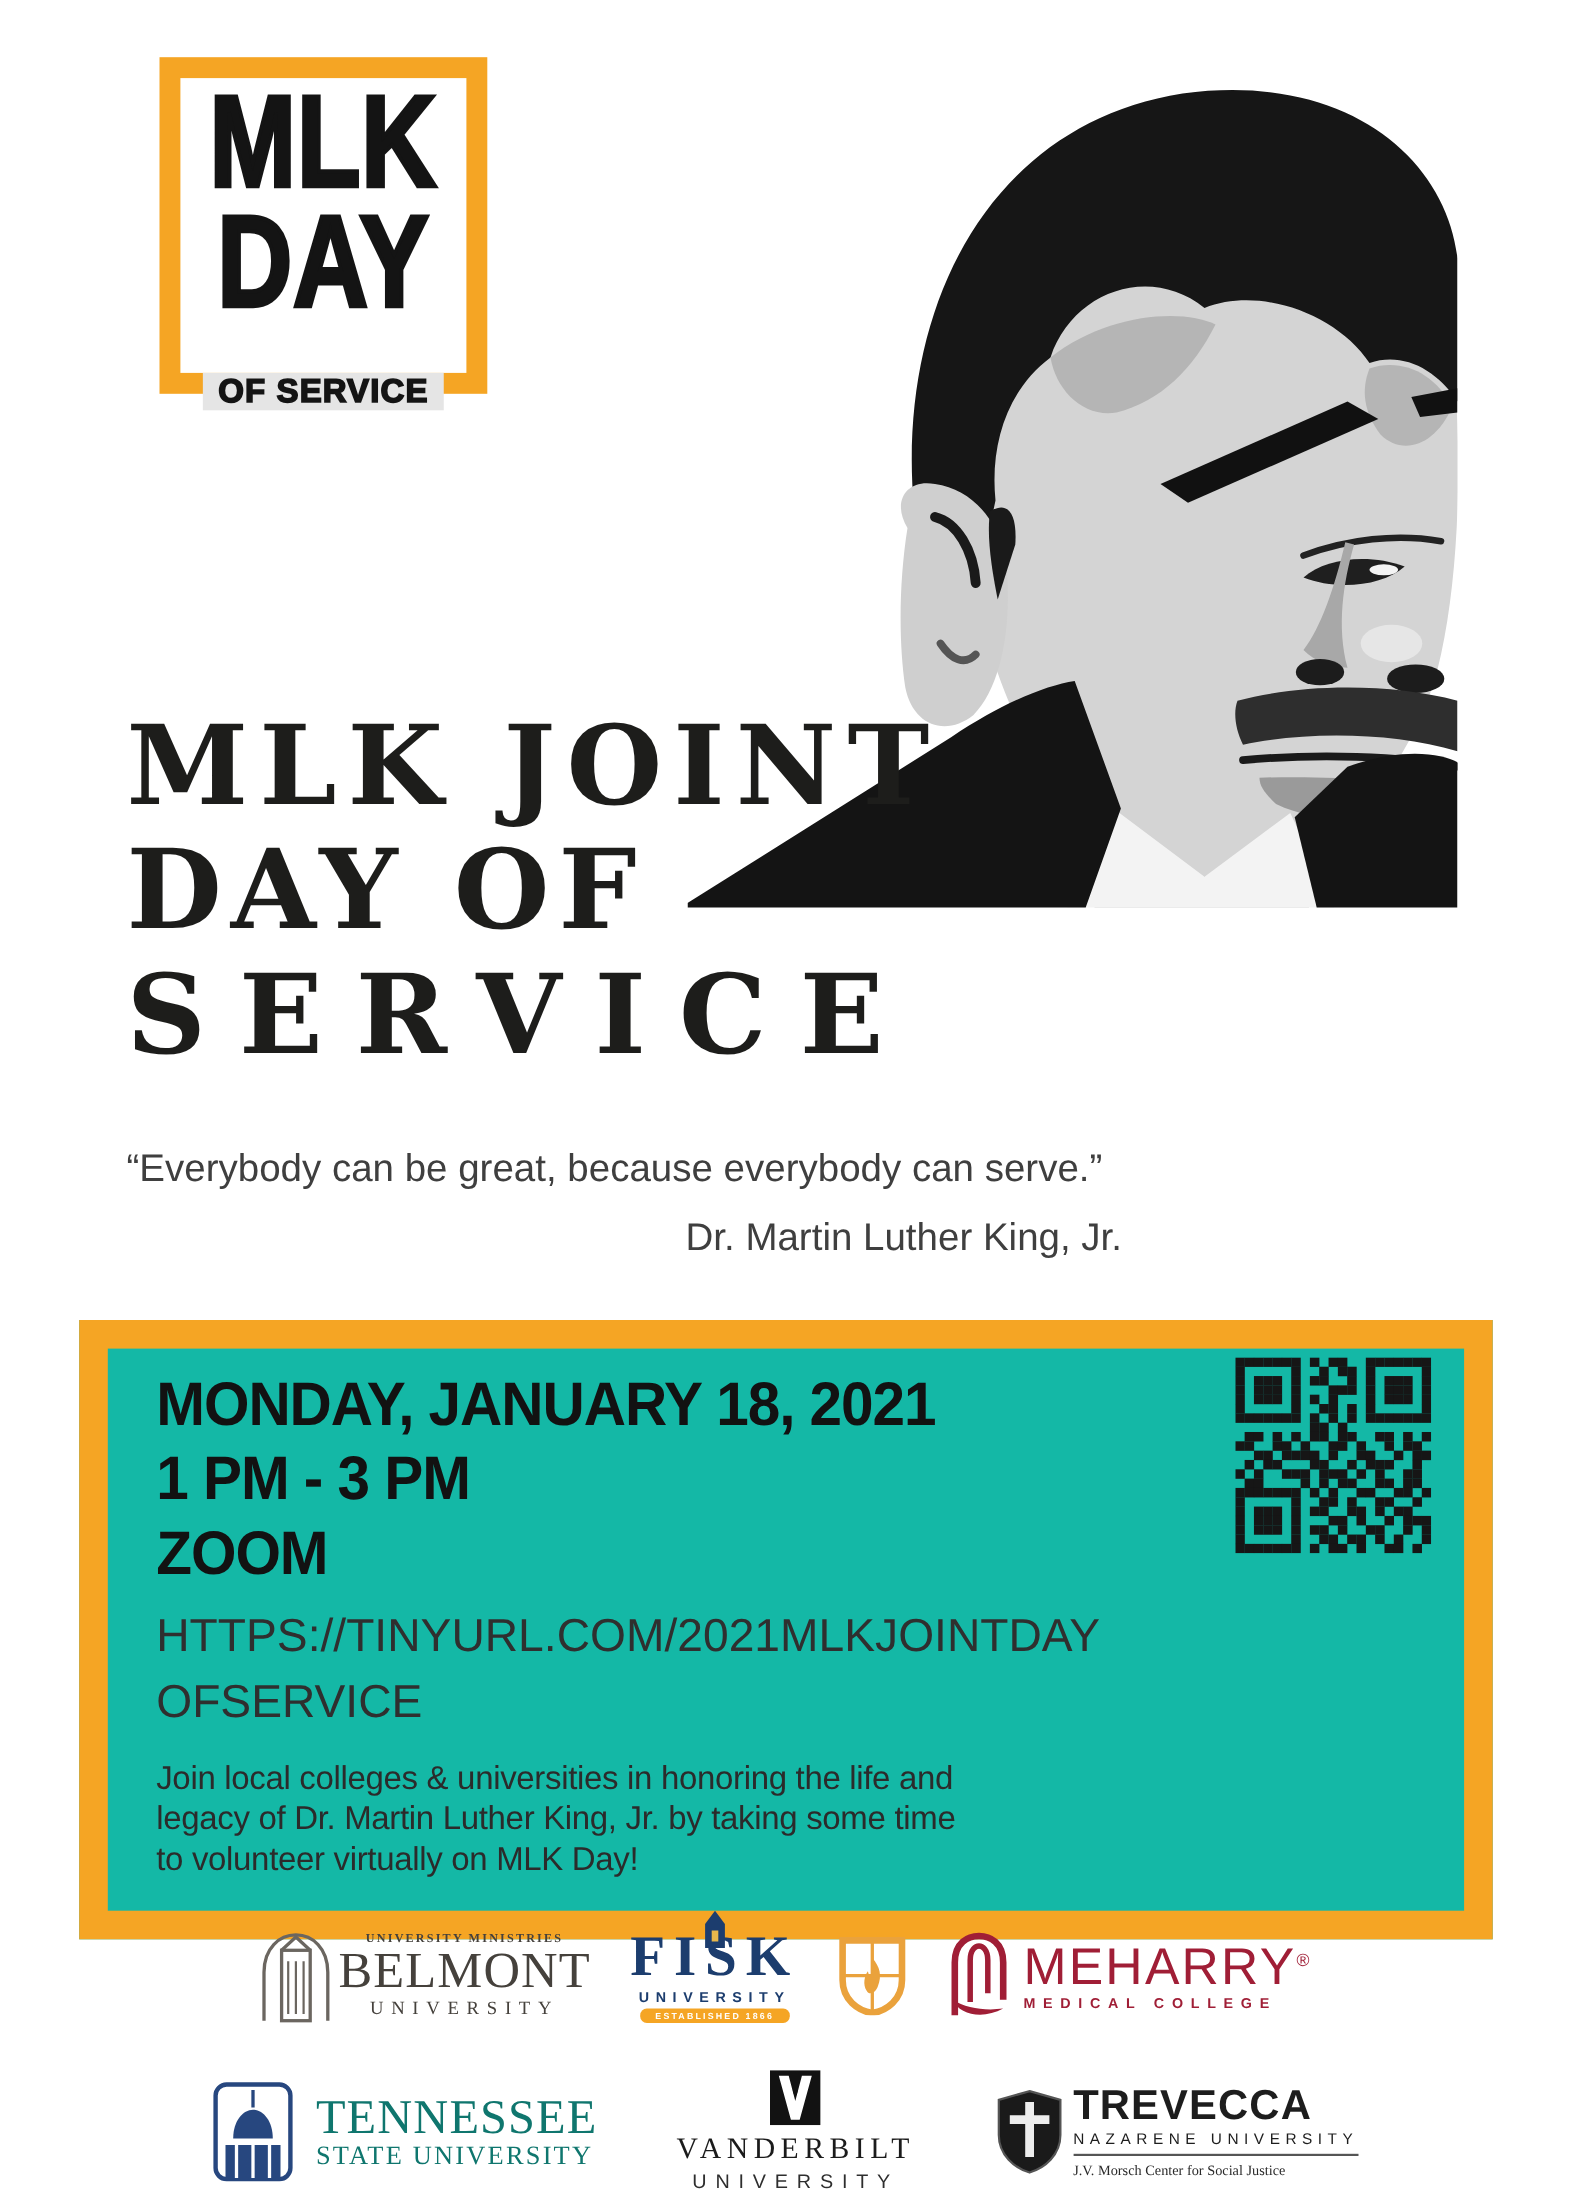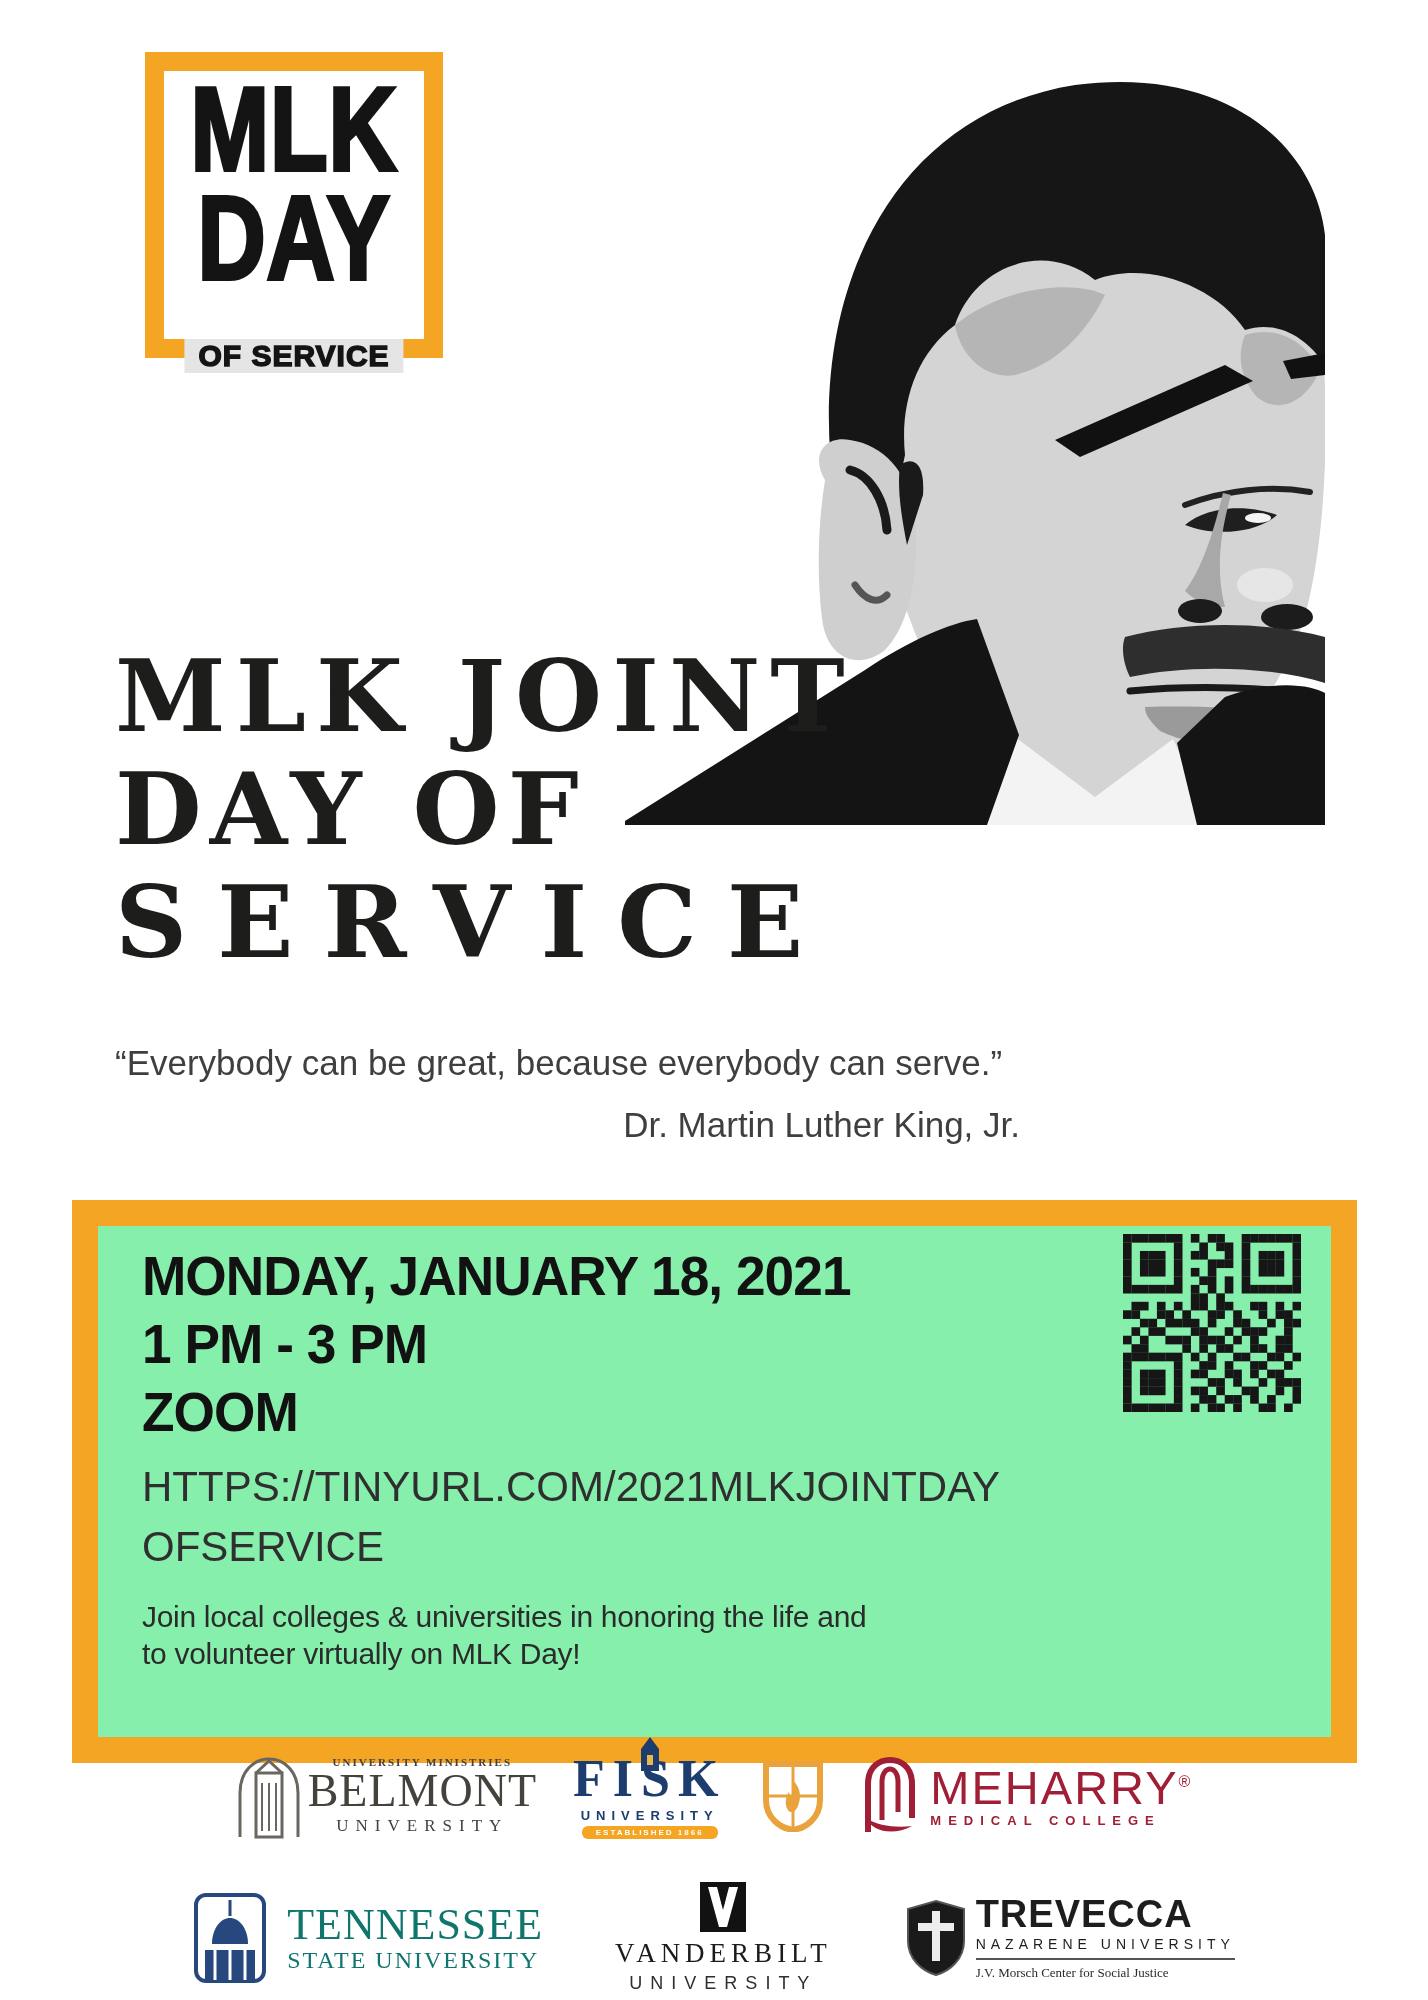--- a/index.html
+++ b/index.html
@@ -23,21 +23,21 @@
   .headline{position:absolute;left:115px;top:640px;font-family:"DejaVu Serif","Liberation Serif",serif;
             font-weight:700;font-size:100px;line-height:1.13;color:#1d1d1b;}
   .hl1{letter-spacing:10px;} .hl2{letter-spacing:8px;} .hl3{letter-spacing:30px;}
 
   
   .quote{position:absolute;left:115px;top:1040px;width:905px;font-size:35px;color:#3f3f3f;line-height:1.3;}
   .quote .attr{text-align:right;margin-top:16px;}
 
   
   .event{position:absolute;left:72px;top:1200px;width:1285px;height:563px;box-sizing:border-box;
-         border:26px solid var(--accent,#F5A524);background:#86efac;}
+         border:26px solid var(--accent,#F5A524);background:#14b8a6;}
   .event-inner{position:relative;width:100%;height:100%;padding:16px 0 0 44px;box-sizing:border-box;}
   .ev-bold{font-weight:700;font-size:56px;line-height:1.21;letter-spacing:-1px;color:#121212;
            transform:scaleX(.95);transform-origin:left center;white-space:nowrap;}
   .ev-url{margin-top:12px;font-size:42px;line-height:1.43;color:#2f2f2f;letter-spacing:0;}
   .ev-desc{margin-top:22px;font-size:30px;line-height:1.22;color:#2b2b2b;letter-spacing:-.3px;}
   .qr{position:absolute;top:8px;right:30px;width:178px;height:178px;}
   .qr svg{width:100%;height:100%;}
 
   
   .row{position:absolute;left:0;width:100%;display:flex;justify-content:center;align-items:center;}
@@ -161,20 +161,21 @@
     <div class="event-inner">
       <div class="ev-bold">MONDAY, JANUARY 18, 2021</div>
       <div class="ev-bold">1 PM - 3 PM</div>
       <div class="ev-bold">ZOOM</div>
       <div class="ev-url">
         <div>HTTPS://TINYURL.COM/2021MLKJOINTDAY</div>
         <div>OFSERVICE</div>
       </div>
       <div class="ev-desc">
         <div>Join local colleges &amp; universities in honoring the life and</div>
+        <div>legacy of Dr. Martin Luther King, Jr. by taking some time</div>
         <div>to volunteer virtually on MLK Day!</div>
       </div>
       <div class="qr">
         <svg id="qr-svg" preserveAspectRatio="none" fill="#161616" viewBox="0 0 100 100">
             <rect x="0" y="0" width="4.857142857142857" height="4.857142857142857"></rect>
             <rect x="4.761904761904762" y="0" width="4.857142857142857" height="4.857142857142857"></rect>
             <rect x="9.523809523809524" y="0" width="4.857142857142857" height="4.857142857142857"></rect>
             <rect x="14.285714285714285" y="0" width="4.857142857142857" height="4.857142857142857"></rect>
             <rect x="19.047619047619047" y="0" width="4.857142857142857" height="4.857142857142857"></rect>
             <rect x="23.80952380952381" y="0" width="4.857142857142857" height="4.857142857142857"></rect>

